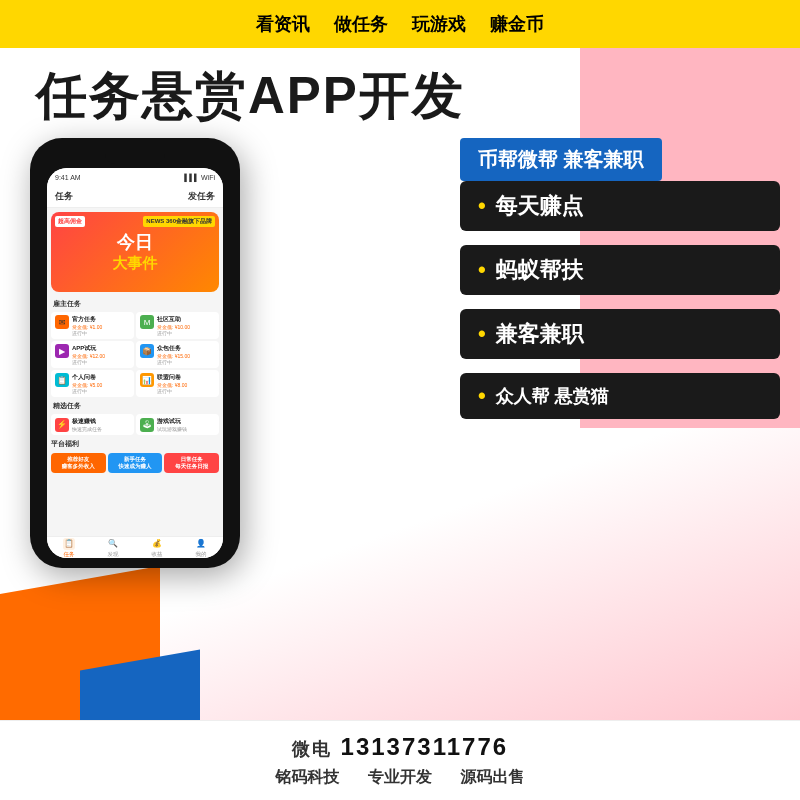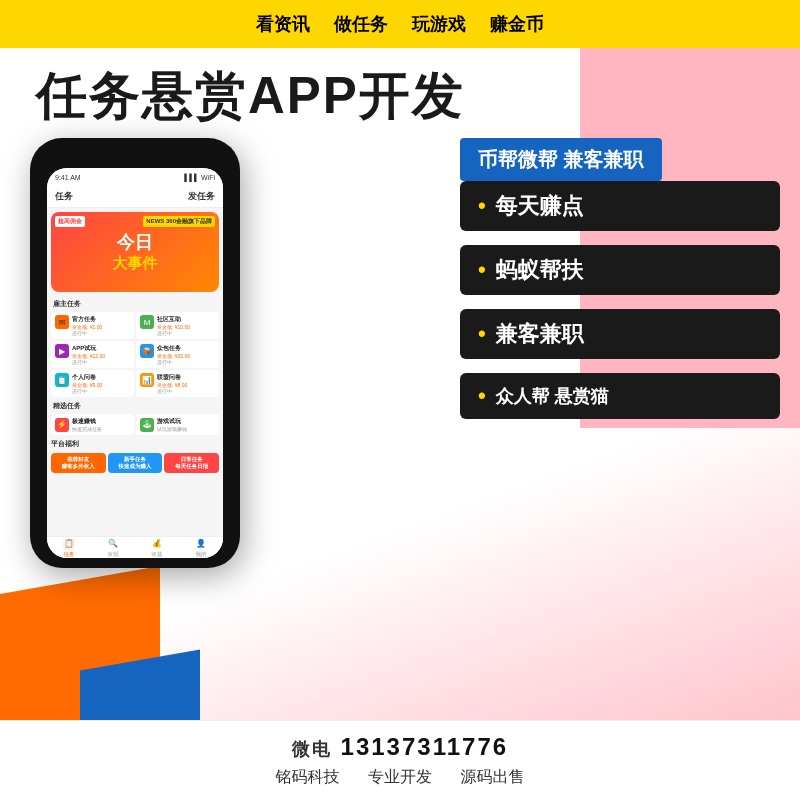--- a/index.html
+++ b/index.html
@@ -372,21 +372,21 @@
       color: #111;
       letter-spacing: 2px;
     }
     .footer-phone .label {
       font-size: 18px;
       color: #333;
     }
     .footer-info {
       font-size: 16px;
       color: #333;
-      font-weight: 400;
+      font-weight: 700;
     }
     .footer-info span {
       margin: 0 12px;
     }
   </style>
 </head>
 <body>
 
 <div class="page-wrapper">
 

